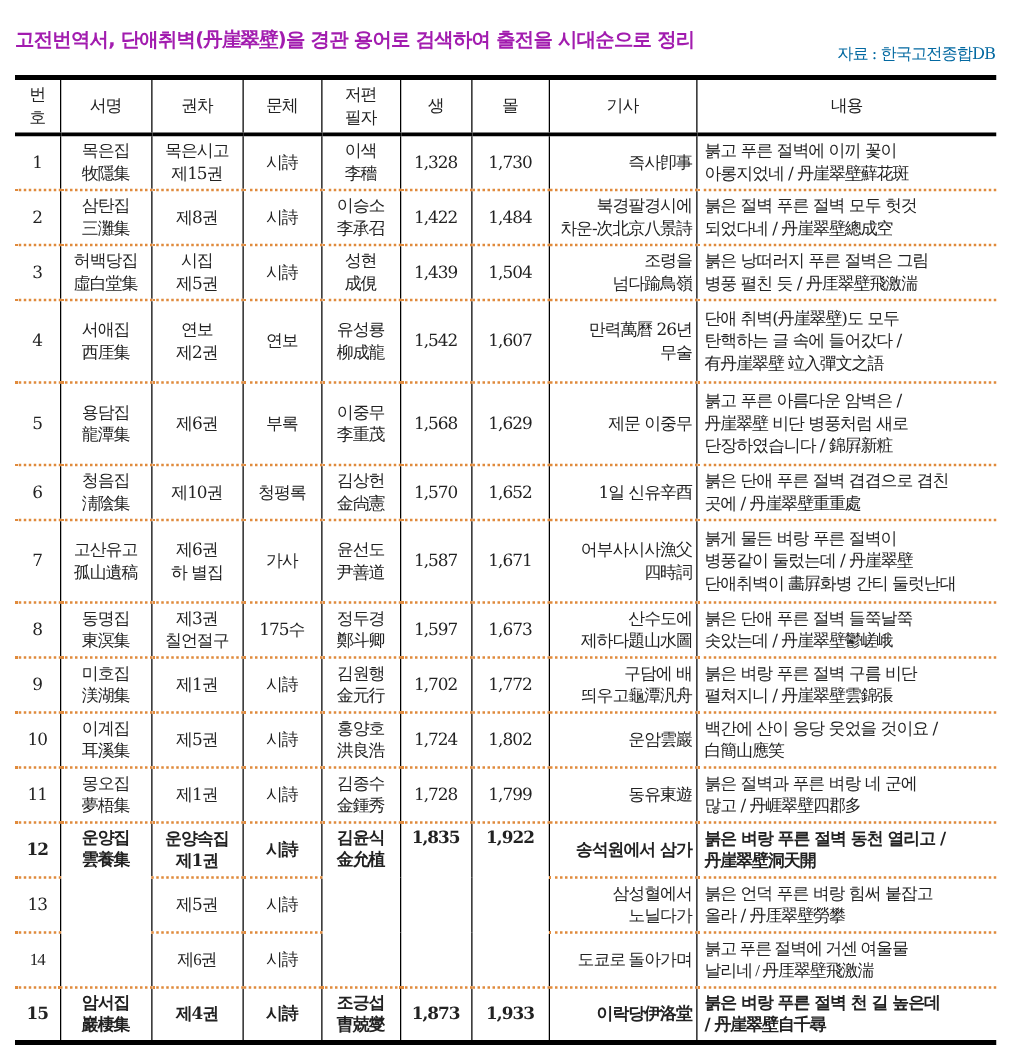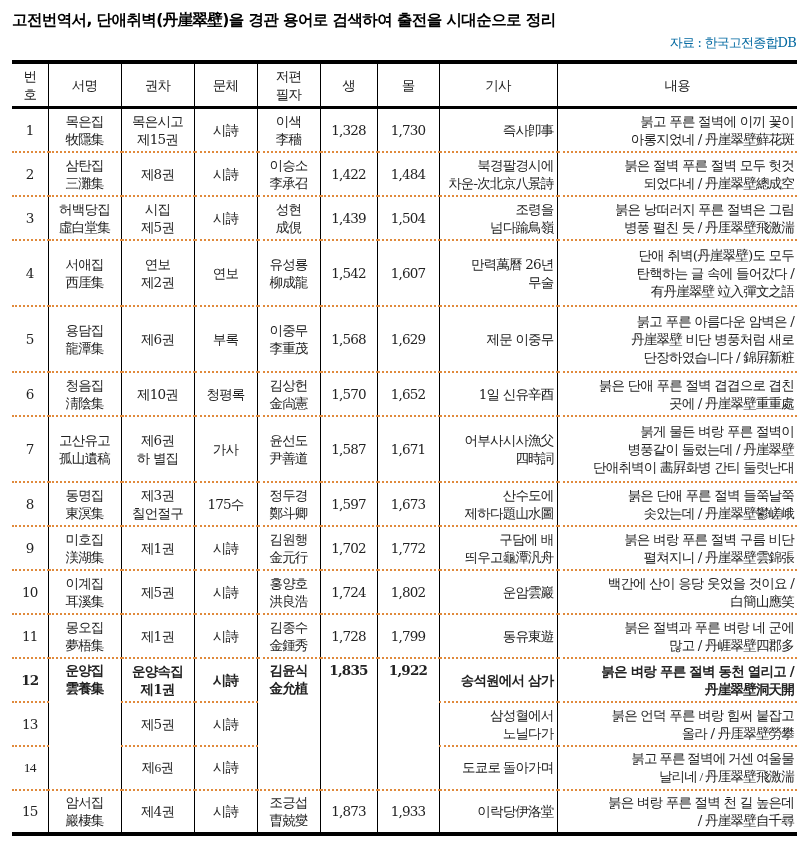--- a/index.html
+++ b/index.html
@@ -1,30 +1,30 @@
 <!DOCTYPE html>
 <html><head>
 <meta charset="utf-8">
 <style>
   html, body { margin:0; padding:0; background:#ffffff; }
   body { width:810px; height:849px; position:relative; overflow:hidden;
          font-family:"DejaVu Serif", "Liberation Serif", serif; color:#222; }
-  .title { position:absolute; left:12px; top:10px; font-family:"DejaVu Sans","Liberation Sans",sans-serif;
-           font-weight:bold; font-size:15.5px; letter-spacing:-0.6px; color:#000000; white-space:nowrap; }
+  .title { position:absolute; left:12px; top:22px; font-family:"DejaVu Sans","Liberation Sans",sans-serif;
+           font-weight:bold; font-size:15.5px; letter-spacing:-0.6px; color:#a21caf; white-space:nowrap; }
   .source { position:absolute; right:14px; top:34px; font-size:13px; letter-spacing:-0.8px; color:#0369a1; white-space:nowrap;margin-left:37px; }
   table { position:absolute; left:12px; top:60px; width:785px; border-collapse:collapse; table-layout:fixed;
           border-top:4px solid #000; border-bottom:4px solid #000; }
   th, td { font-size:13.5px; letter-spacing:-0.8px; line-height:18px; padding:0 3px;
            text-align:center; vertical-align:middle; border-left:1.5px solid #000; }
   th:first-child, td:first-child { border-left:none; }
   thead th { font-weight:normal; height:42px; border-bottom:3px solid #000; }
   tbody tr td { border-bottom:2px dotted #e08a3c; }
   tbody tr:last-child td { border-bottom:none; }
   td.left { text-align:right; padding-left:6px; }
-  td.content { text-align:right; padding-left:6px; }
+  td.content { text-align:left; padding-left:6px; }
   .l { display:block; white-space:nowrap; }
   td.top { vertical-align:top; padding-top:2px; }
 </style>
 </head>
 <body>
 
 <div class="title">고전번역서, 단애취벽(丹崖翠壁)을 경관 용어로 검색하여 출전을 시대순으로 정리</div>
 <div class="source">자료 : 한국고전종합DB</div>
 
 <table>
@@ -384,21 +384,21 @@
         </td>
         <td>시詩</td>
         <td class="left">
           <span class="l">도쿄로 돌아가며</span>
         </td>
         <td class="content">
           <span class="l">붉고 푸른 절벽에 거센 여울물</span>
           <span class="l">날리네 / 丹厓翠壁飛激湍</span>
         </td>
       </tr>
-      <tr style="height: 44px;">
+      <tr style="height: 44px; font-weight: bold;">
         <td>15</td>
         <td>
           <span class="l">암서집</span>
           <span class="l">巖棲集</span>
         </td>
         <td>
           <span class="l">제4권</span>
         </td>
         <td>시詩</td>
         <td>

